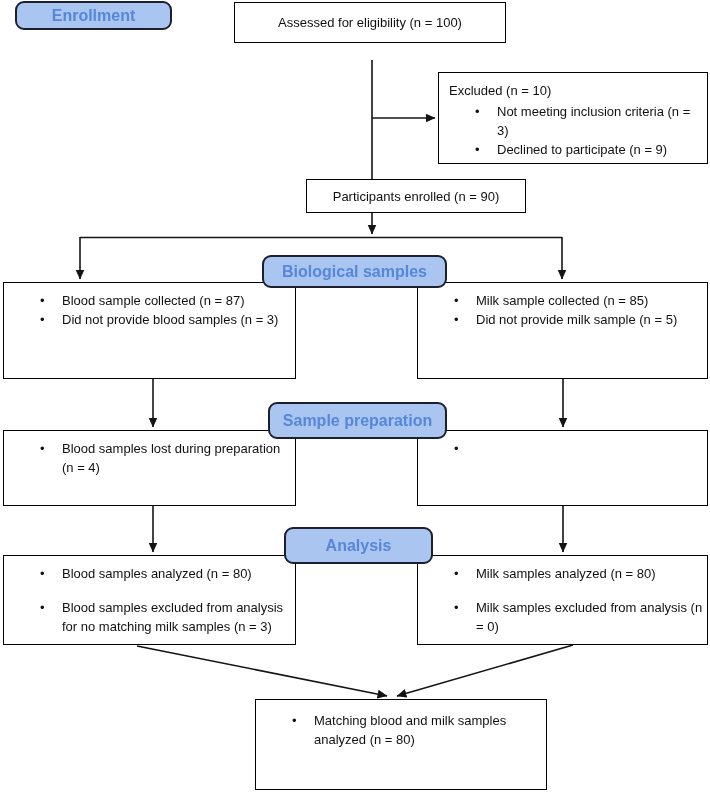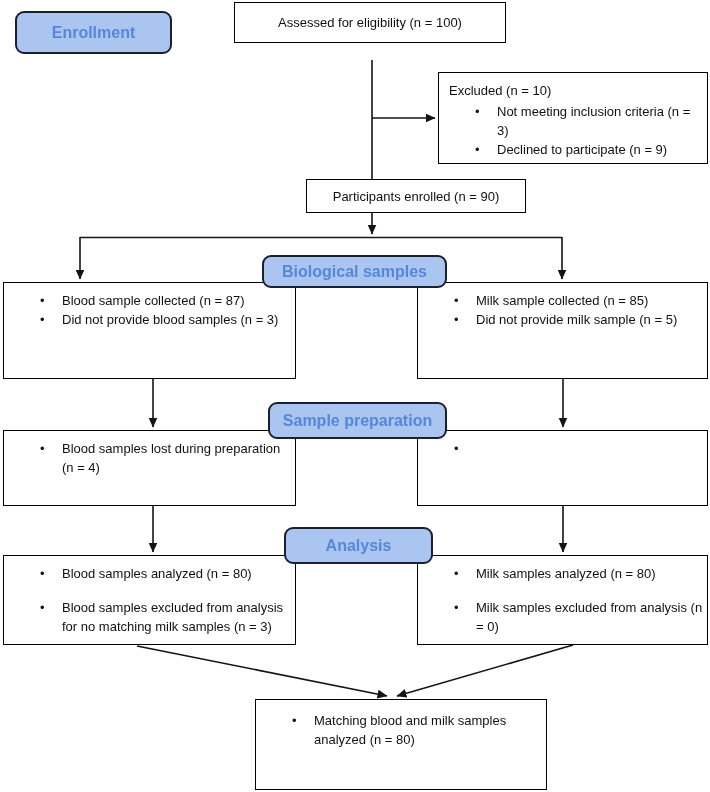--- a/index.html
+++ b/index.html
@@ -40,21 +40,21 @@
   .box-blood-analyzed .li-text, .box-milk-analyzed .li-text { max-width:230px; }
   .box-matching .li-text { max-width:208px; }
 
   
   .badge {
     position:absolute; box-sizing:border-box; z-index:2;
     background:#a9c5f0; border:2px solid #1c1f2e; border-radius:9px;
     display:flex; align-items:center; justify-content:center;
     font-weight:bold; font-size:16px; color:#5687d8;
   }
-  .badge-enrollment { left:15px;  top:11px;  width:157px; height:43px; }
+  .badge-enrollment { left:15px;  top:1px;  width:157px; height:29px; }
   .badge-bio        { left:262px; top:255px; width:185px; height:33px; }
   .badge-prep       { left:268px; top:402px; width:179px; height:37px; }
   .badge-analysis   { left:284px; top:527px; width:149px; height:37px; }
 </style>
 </head>
 <body>
 
 <div class="canvas">
 
   <svg class="connectors" width="710" height="792" viewBox="0 0 710 792">

